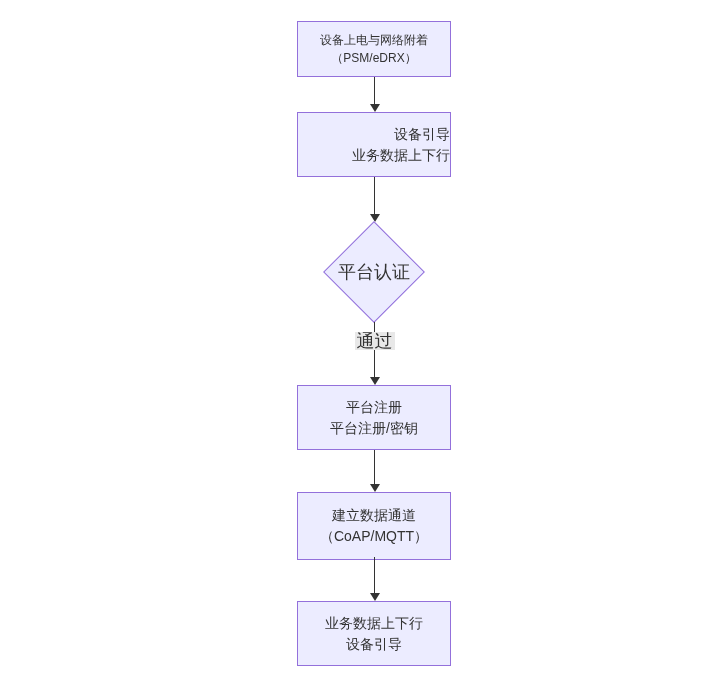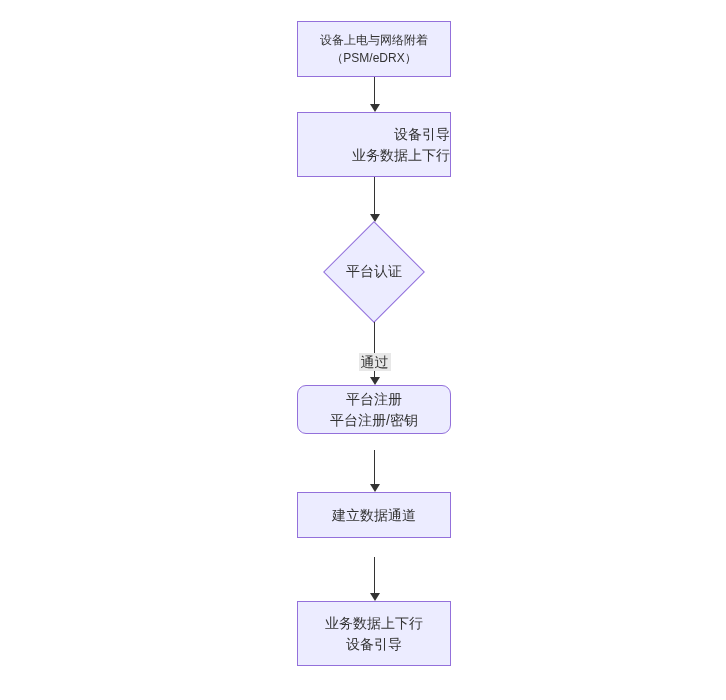--- a/index.html
+++ b/index.html
@@ -39,23 +39,22 @@
     background: var(--node-fill, #ECECFF);
     border: 1px solid var(--node-border, #9370DB);
     transform: rotate(45deg);
   }
   .diamond-label {
     position: absolute;
     left: 297px;
     top: 262px;
     width: 154px;
     text-align: center;
-    font-size: 14px;
+    font-size: 18px;
     line-height: 20px;
-    font-family: Liberation Mono, monospace;
   }
   .edge {
     position: absolute;
     left: 368px;
     width: 13px;
     display: flex;
     flex-direction: column;
     align-items: center;
   }
   .edge-line {
@@ -65,40 +64,40 @@
   }
   .edge-head {
     width: 0;
     height: 0;
     border-left: 5px solid transparent;
     border-right: 5px solid transparent;
     border-top: 8px solid var(--edge-color, #333333);
   }
   .edge-label {
     position: absolute;
-    top: 31px;
+    top: 10px;
     left: 50%;
     transform: translateX(-50%);
     background: var(--edge-label-bg, #e8e8e8);
-    font-size: 14px;
+    font-size: 18px;
     line-height: 18px;
     padding: 0 2px;
     white-space: nowrap;
   }
   
   .edge-1 { top: 77px;  height: 35px; }
   .edge-2 { top: 177px; height: 45px; }
   .edge-3 { top: 322px; height: 63px; }
   .edge-4 { top: 450px; height: 42px; }
   .edge-5 { top: 557px; height: 44px; }
   
   .rect-1 { top: 21px;  height: 56px; }
   .rect-2 { top: 112px; height: 65px; align-items: flex-end; }
-  .rect-3 { top: 385px; height: 49px; border-radius: 9px; }
-  .rect-4 { top: 492px; height: 46px; }
+  .rect-3 { top: 385px; height: 65px; }
+  .rect-4 { top: 492px; height: 68px; }
   .rect-5 { top: 601px; height: 65px; justify-content: center; }
 </style>
 </head>
 <body>
 
 <div class="canvas">
 
   <div class="node-rect small rect-1">
     <div class="node-line">设备上电与网络附着</div>
     <div class="node-line">（PSM/eDRX）</div>
@@ -133,20 +132,21 @@
     <div class="node-line">平台注册/密钥</div>
   </div>
 
   <div class="edge edge-4">
     <div class="edge-line"></div>
     <div class="edge-head"></div>
   </div>
 
   <div class="node-rect rect-4">
     <div class="node-line">建立数据通道</div>
+    <div class="node-line">（CoAP/MQTT）</div>
   </div>
 
   <div class="edge edge-5">
     <div class="edge-line"></div>
     <div class="edge-head"></div>
   </div>
 
   <div class="node-rect rect-5">
     <div class="node-line">业务数据上下行</div>
     <div class="node-line">设备引导</div>

